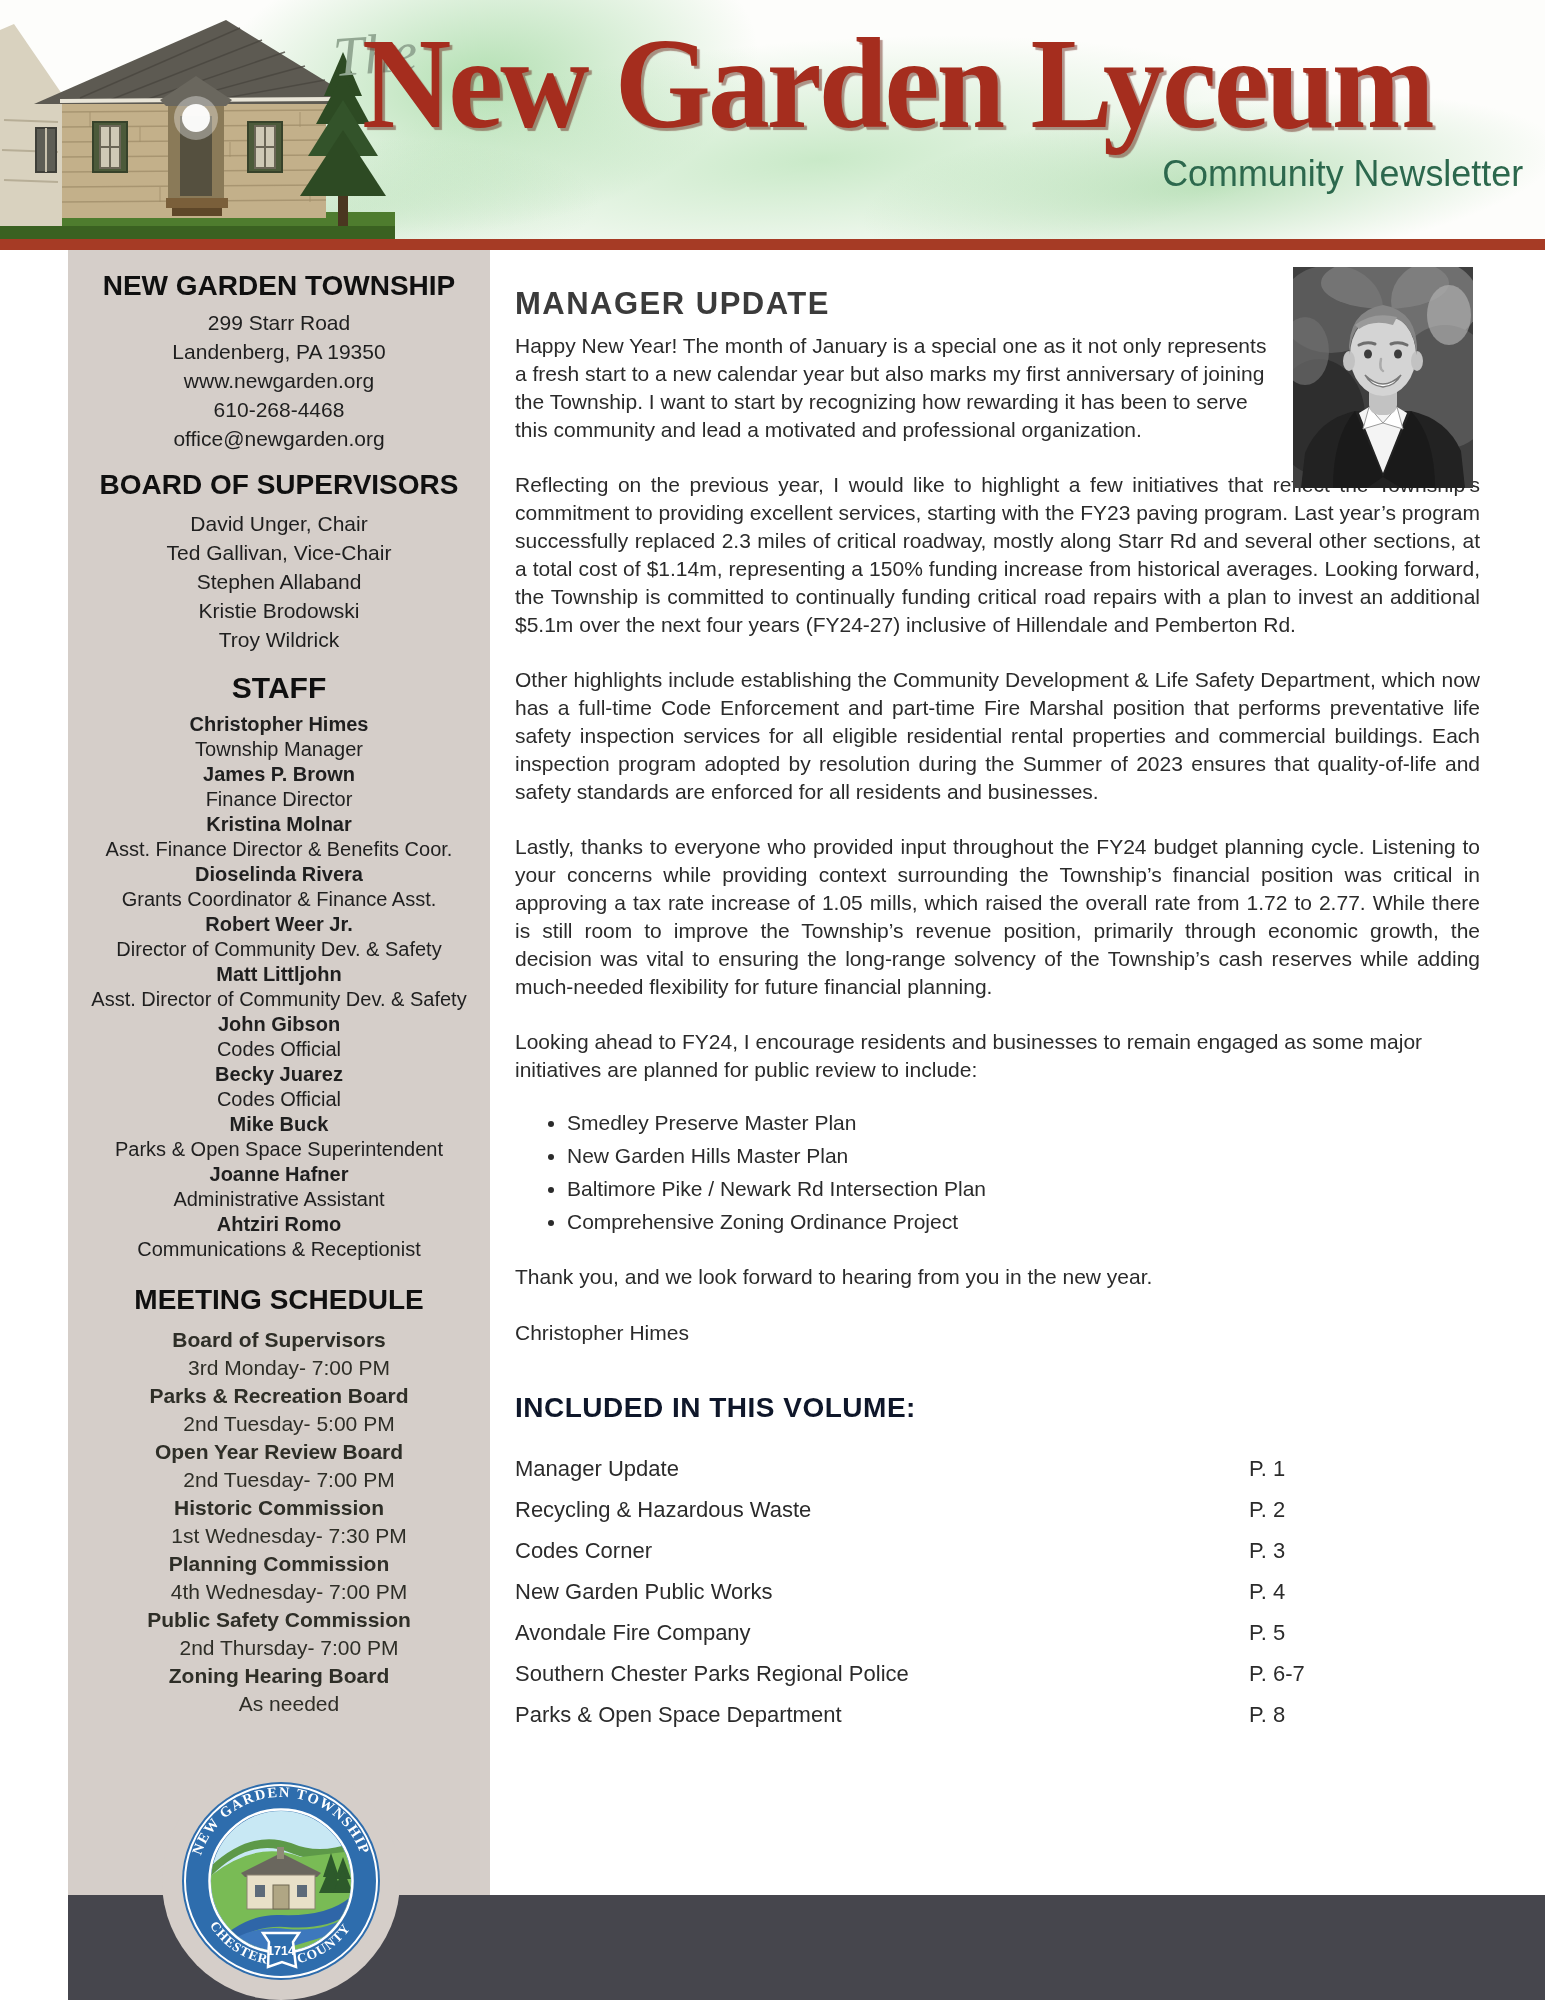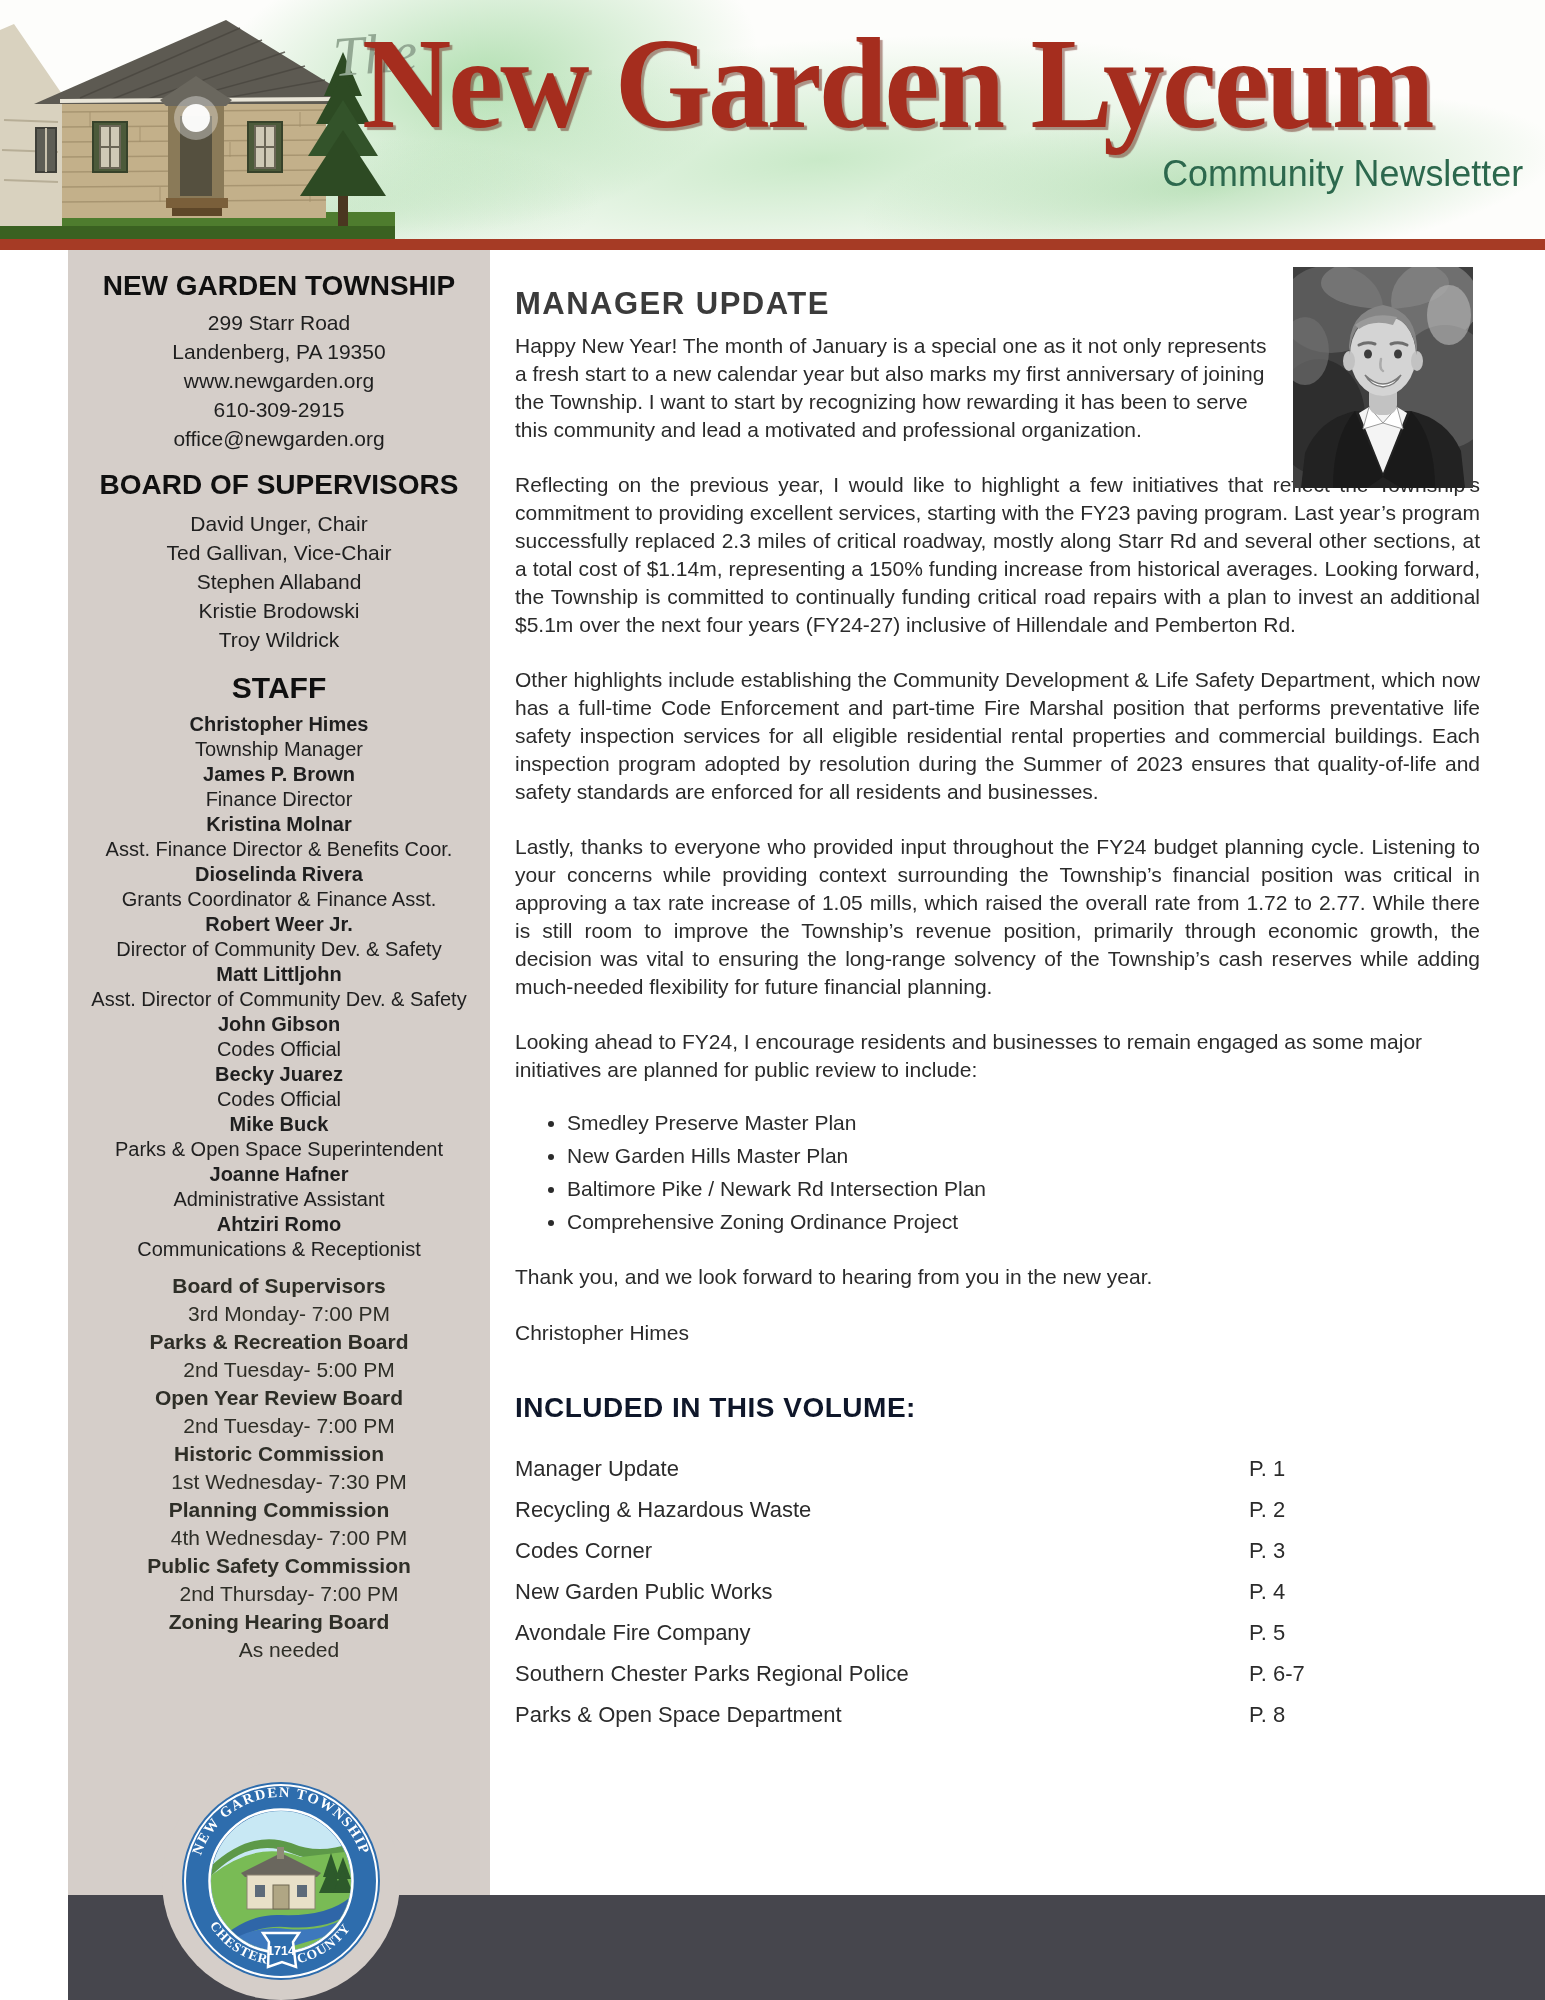--- a/index.html
+++ b/index.html
@@ -162,21 +162,21 @@
     <div class="masthead-sub">Community Newsletter</div>
   </div>
   <div class="red-bar"></div>
 
   <div class="sidebar">
     <div class="sb-heading h-township">NEW GARDEN TOWNSHIP</div>
     <div class="sb-contact">
       <div class="sb-line">299 Starr Road</div>
       <div class="sb-line">Landenberg, PA 19350</div>
       <div class="sb-line">www.newgarden.org</div>
-      <div class="sb-line">610-309-2915</div>
+      <div class="sb-line">610-268-4468</div>
       <div class="sb-line">office@newgarden.org</div>
     </div>
 
     <div class="sb-heading h-board">BOARD OF SUPERVISORS</div>
     <div class="sb-supervisors">
       <div class="sb-line">David Unger, Chair</div>
       <div class="sb-line">Ted Gallivan, Vice-Chair</div>
       <div class="sb-line">Stephen Allaband</div>
       <div class="sb-line">Kristie Brodowski</div>
       <div class="sb-line">Troy Wildrick</div>
@@ -201,20 +201,21 @@
       <div class="staff-name">Becky Juarez</div>
       <div class="staff-role">Codes Official</div>
       <div class="staff-name">Mike Buck</div>
       <div class="staff-role">Parks &amp; Open Space Superintendent</div>
       <div class="staff-name">Joanne Hafner</div>
       <div class="staff-role">Administrative Assistant</div>
       <div class="staff-name">Ahtziri Romo</div>
       <div class="staff-role">Communications &amp; Receptionist</div>
     </div>
 
+    <div class="sb-heading h-schedule">MEETING SCHEDULE</div>
     <div class="sb-schedule">
       <div class="sched-board">Board of Supervisors</div>
       <div class="sched-time">3rd Monday- 7:00 PM</div>
       <div class="sched-board">Parks &amp; Recreation Board</div>
       <div class="sched-time">2nd Tuesday- 5:00 PM</div>
       <div class="sched-board">Open Year Review Board</div>
       <div class="sched-time">2nd Tuesday- 7:00 PM</div>
       <div class="sched-board">Historic Commission</div>
       <div class="sched-time">1st Wednesday- 7:30 PM</div>
       <div class="sched-board">Planning Commission</div>

